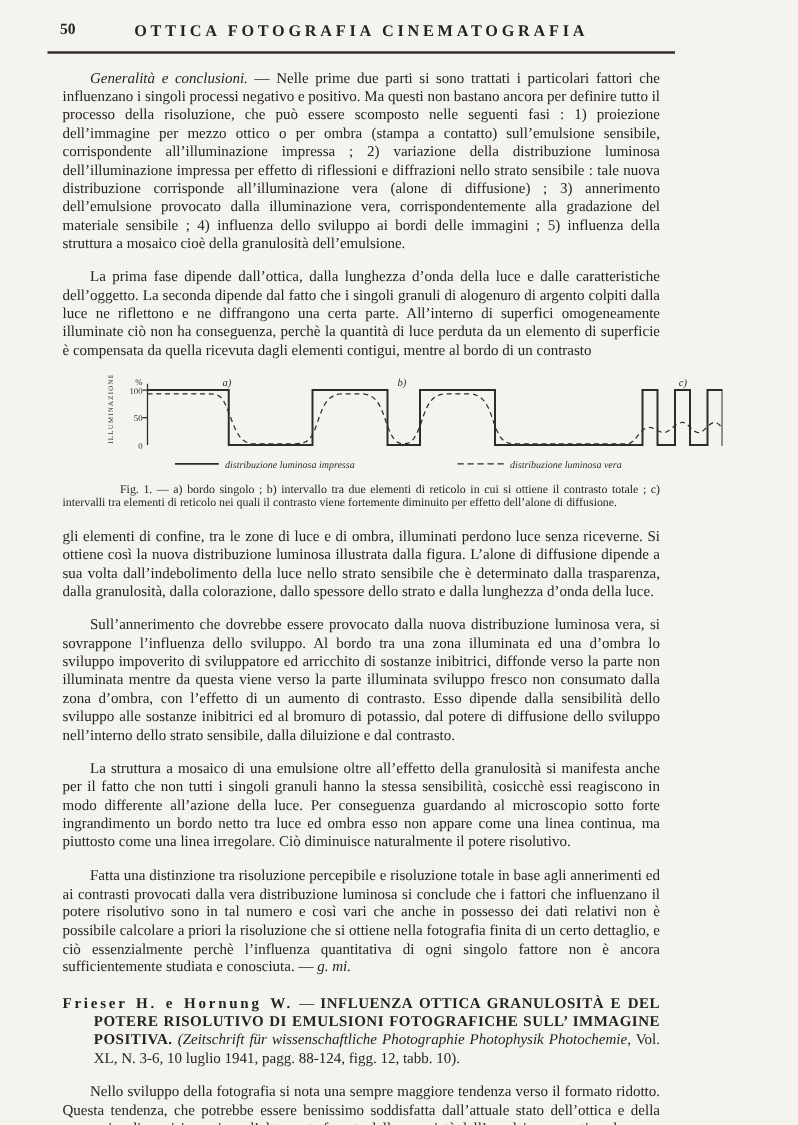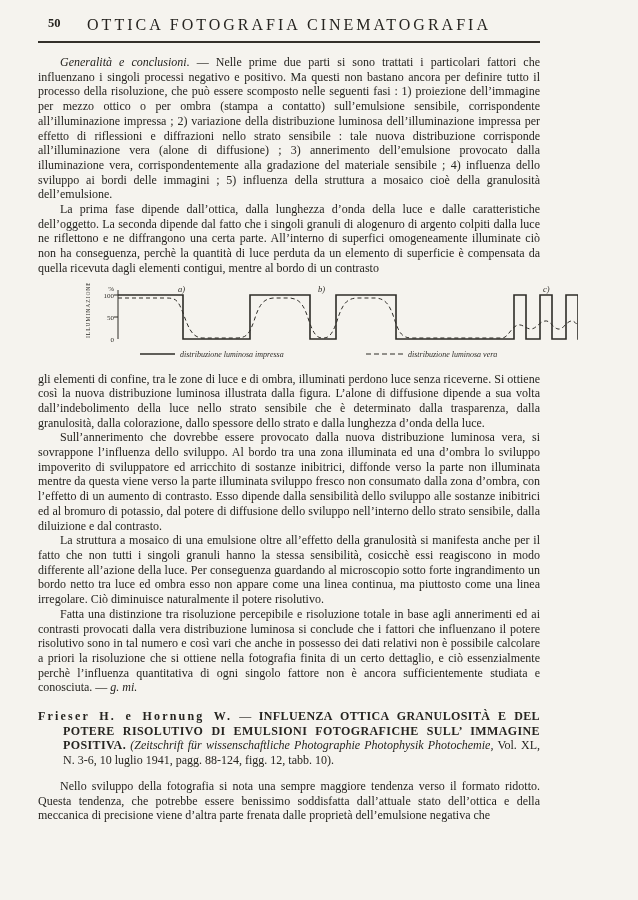--- a/index.html
+++ b/index.html
@@ -20,24 +20,24 @@
     text-align: center;
     padding-bottom: 7px;
     border-bottom: 2px solid #33302a;
     margin-bottom: 12px;
   }
   .pagenum {
     position: absolute; left: 10px; top: 0;
     font-size: 12.5px; font-weight: bold;
   }
   .journal-title {
-    font-size: 16px; font-weight: normal; letter-spacing: 3px;
+    font-size: 13px; font-weight: bold; letter-spacing: 3px;
   }
   p {
-    margin: 0;
+    margin: 12px;
     font-size: 12px;
     line-height: 14.7px;
     text-align: justify;
   }
   p.indent { text-indent: 22px; }
   .figure-block { margin: 7px 0 5px 0; }
   .figure-block svg { display: block; margin-left: 40px; }
   .caption {
     font-size: 9.5px;
     line-height: 11.5px;
@@ -91,20 +91,21 @@
 
         <text x="100" y="9" font-size="8.5" font-style="italic">a)</text>
         <text x="240" y="9" font-size="8.5" font-style="italic">b)</text>
         <text x="465" y="9" font-size="8.5" font-style="italic">c)</text>
 
         <line class="stroke" x1="62" y1="71" x2="97" y2="71" stroke-width="1.4"></line>
         <text x="102" y="74" font-size="8" font-style="italic">distribuzione luminosa impressa</text>
         <line class="stroke" x1="288" y1="71" x2="325" y2="71" stroke-width="1" stroke-dasharray="5 3"></line>
         <text x="330" y="74" font-size="8" font-style="italic">distribuzione luminosa vera</text>
       </svg>
+      <p class="caption">Fig. 1. — a) bordo singolo ; b) intervallo tra due elementi di reticolo in cui si ottiene il contrasto totale ; c) intervalli tra elementi di reticolo nei quali il contrasto viene fortemente diminuito per effetto dell’alone di diffusione.</p>
     </div>
 
     <p>gli elementi di confine, tra le zone di luce e di ombra, illuminati perdono luce senza riceverne. Si ottiene così la nuova distribuzione luminosa illustrata dalla figura. L’alone di diffusione dipende a sua volta dall’indebolimento della luce nello strato sensibile che è determinato dalla trasparenza, dalla granulosità, dalla colorazione, dallo spessore dello strato e dalla lunghezza d’onda della luce.</p>
 
     <p class="indent">Sull’annerimento che dovrebbe essere provocato dalla nuova distribuzione luminosa vera, si sovrappone l’influenza dello sviluppo. Al bordo tra una zona illuminata ed una d’ombra lo sviluppo impoverito di sviluppatore ed arricchito di sostanze inibitrici, diffonde verso la parte non illuminata mentre da questa viene verso la parte illuminata sviluppo fresco non consumato dalla zona d’ombra, con l’effetto di un aumento di contrasto. Esso dipende dalla sensibilità dello sviluppo alle sostanze inibitrici ed al bromuro di potassio, dal potere di diffusione dello sviluppo nell’interno dello strato sensibile, dalla diluizione e dal contrasto.</p>
 
     <p class="indent">La struttura a mosaico di una emulsione oltre all’effetto della granulosità si manifesta anche per il fatto che non tutti i singoli granuli hanno la stessa sensibilità, cosicchè essi reagiscono in modo differente all’azione della luce. Per conseguenza guardando al microscopio sotto forte ingrandimento un bordo netto tra luce ed ombra esso non appare come una linea continua, ma piuttosto come una linea irregolare. Ciò diminuisce naturalmente il potere risolutivo.</p>
 
     <p class="indent"><span>Fatta una distinzione tra risoluzione percepibile e risoluzione totale in base agli annerimenti ed ai contrasti provocati dalla vera distribuzione luminosa si conclude che i fattori che influenzano il potere risolutivo sono in tal numero e così vari che anche in possesso dei dati relativi non è possibile calcolare a priori la risoluzione che si ottiene nella fotografia finita di un certo dettaglio, e ciò essenzialmente perchè l’influenza quantitativa di ogni singolo fattore non è ancora sufficientemente studiata e conosciuta. — </span><i>g. mi.</i></p>
 

